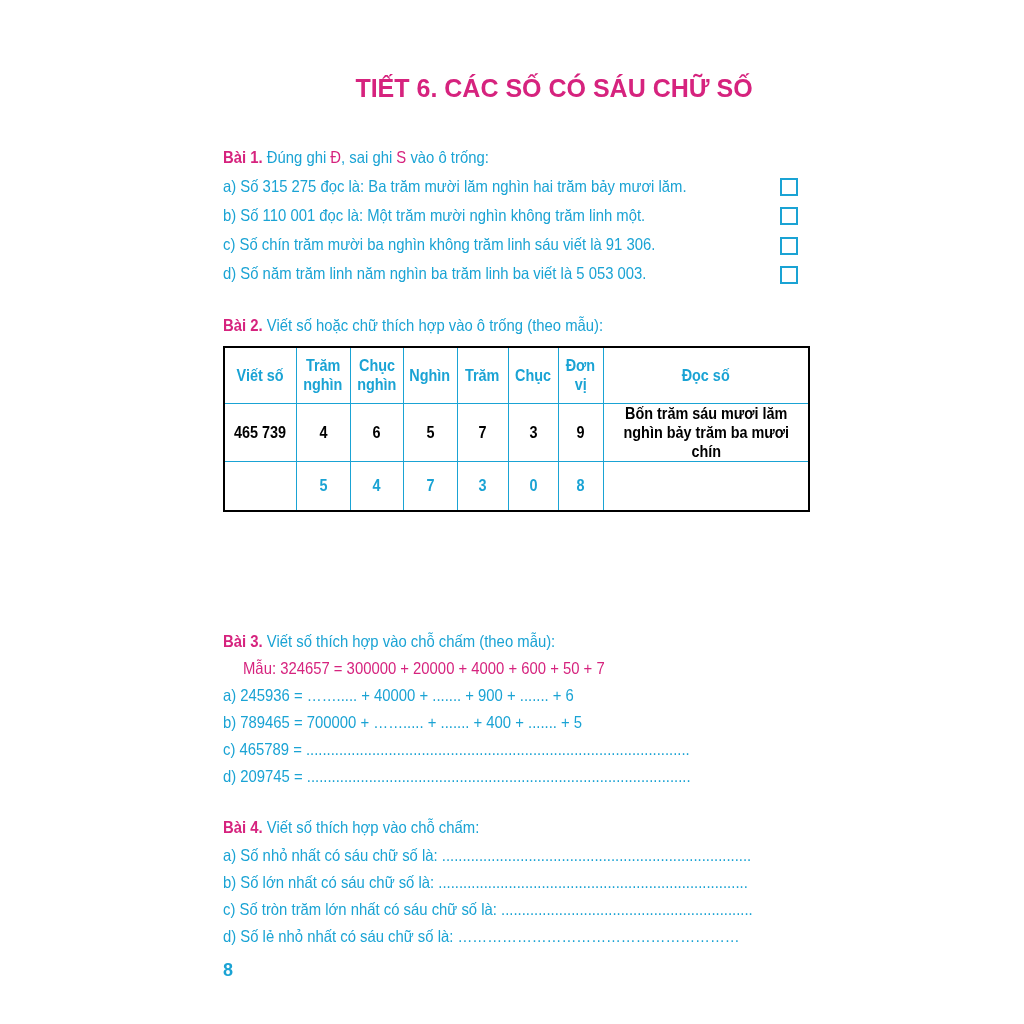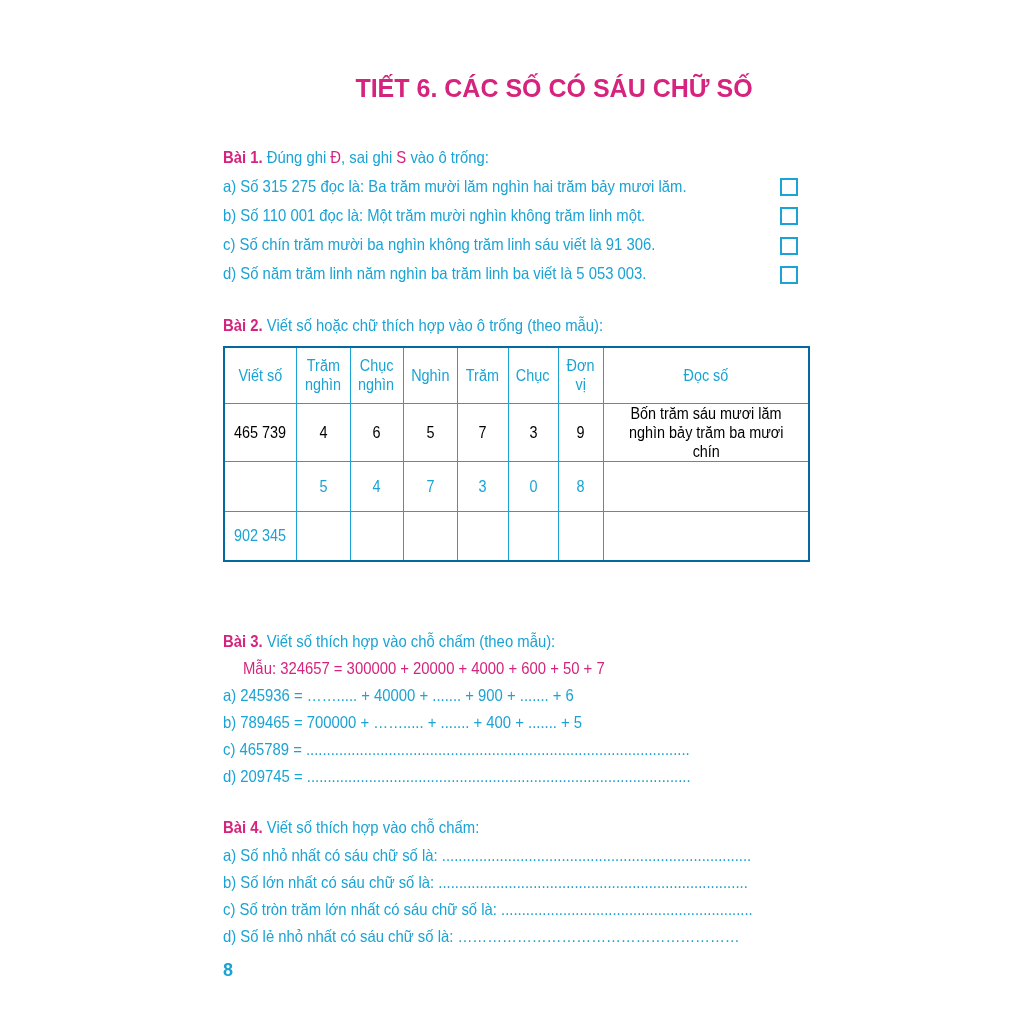--- a/index.html
+++ b/index.html
@@ -6,21 +6,21 @@
   body { width:1024px; height:1024px; position:relative; overflow:hidden;
          font-family:"Liberation Sans", sans-serif; color:#1aa3d4; }
   .abs { position:absolute; }
   .title { left:0; width:1024px; top:74px; text-align:center; font-size:25px;
            font-weight:bold; color:#d6237e; letter-spacing:0px;padding-left:42px; }
   .line { font-size:16.5px; white-space:nowrap; transform:scaleX(0.9); transform-origin:left center; }
   .pink { color:#d6237e; }
   .bold { font-weight:bold; }
   .chk { width:18px; height:18px; border:2px solid #1aa3d4; box-sizing:border-box; background:#fff; }
   table.grid { position:absolute; left:223px; top:346px; border-collapse:collapse;
-               border:2px solid #0369a1; }
+               border:2px solid #000000;font-weight:bold; }
   table.grid td { border:1.5px solid #1aa3d4; text-align:center; vertical-align:middle;
                   padding:0; font-size:16px; color:#1aa3d4; line-height:19px; }
   table.grid td span { display:inline-block; transform:scaleX(0.9); }
   table.grid td.pinkc { color:#000000; }
   .pagenum { left:223px; top:960px; font-size:18px; font-weight:bold; color:#1aa3d4; }
 </style>
 </head>
 <body>
 
 <div class="abs title">TIẾT 6. CÁC SỐ CÓ SÁU CHỮ SỐ</div>
@@ -76,30 +76,20 @@
   <tr style="height:50px">
     <td><span></span></td>
     <td><span>5</span></td>
     <td><span>4</span></td>
     <td><span>7</span></td>
     <td><span>3</span></td>
     <td><span>0</span></td>
     <td><span>8</span></td>
     <td><span></span></td>
   </tr>
-  <tr style="height:50px">
-    <td><span>902 345</span></td>
-    <td><span></span></td>
-    <td><span></span></td>
-    <td><span></span></td>
-    <td><span></span></td>
-    <td><span></span></td>
-    <td><span></span></td>
-    <td><span></span></td>
-  </tr>
 </tbody>
   </table>
 
 <div class="abs line" style="left:223px;top:632px;">
   <span class="pink bold">Bài 3.</span><span> Viết số thích hợp vào chỗ chấm (theo mẫu):</span>
 </div>
 <div class="abs line pink" style="left:243px;top:659px;">Mẫu: 324657 = 300000 + 20000 + 4000 + 600 + 50 + 7</div>
 <div class="abs line" style="left:223px;top:686px;">a)  245936 =  ……..... + 40000 +  .......  + 900 +  .......  + 6</div>
 <div class="abs line" style="left:223px;top:713px;">b)  789465 = 700000 + ……..... +  .......  + 400 +  .......  + 5</div>
 <div class="abs line" style="left:223px;top:740px;">c)  465789 = .............................................................................................</div>

